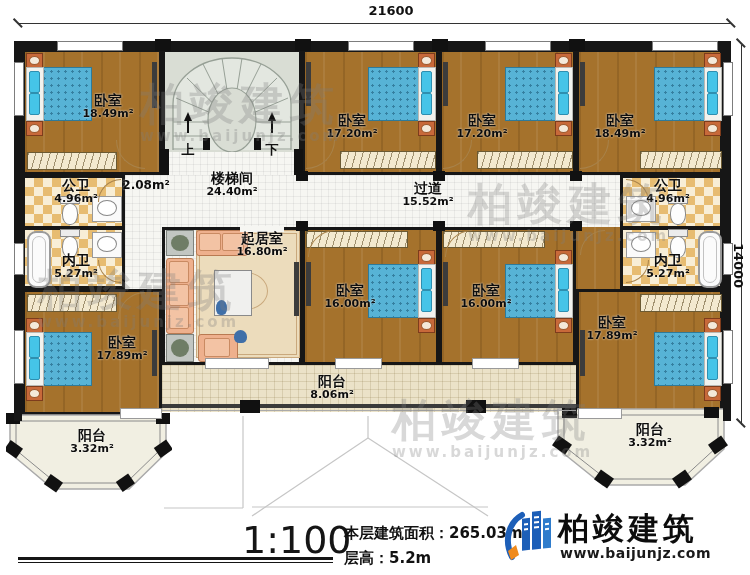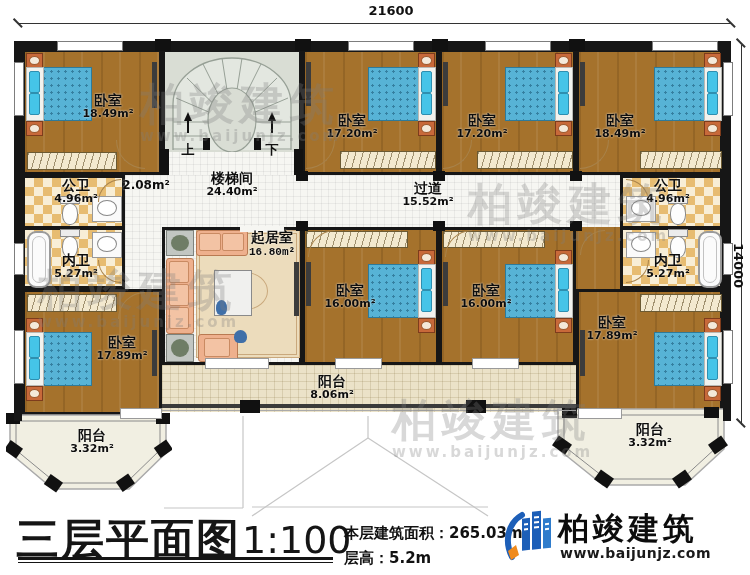--- a/index.html
+++ b/index.html
@@ -362,21 +362,21 @@
     <span class="ar">5.27m²</span>
   </div>
   <div class="lbl" style="left:668px;top:177px;">
     <span class="nm">公卫</span>
     <span class="ar">4.96m²</span>
   </div>
   <div class="lbl" style="left:668px;top:252px;">
     <span class="nm">内卫</span>
     <span class="ar">5.27m²</span>
   </div>
-  <div class="lbl" style="left:272px;top:230px;font-family:Liberation Mono, monospace;">
+  <div class="lbl" style="left:262px;top:230px;">
     <span class="nm">起居室</span>
     <span class="ar">16.80m²</span>
   </div>
   <div class="lbl" style="left:350px;top:282px;">
     <span class="nm">卧室</span>
     <span class="ar">16.00m²</span>
   </div>
   <div class="lbl" style="left:486px;top:282px;">
     <span class="nm">卧室</span>
     <span class="ar">16.00m²</span>
@@ -412,21 +412,20 @@
   </div>
   <div class="wm" style="left:38px;top:268px;">
     <span class="t">柏竣建筑</span>
     <span class="u">www.baijunjz.com</span>
   </div>
   <div class="wm" style="left:392px;top:398px;">
     <span class="t">柏竣建筑</span>
     <span class="u">www.baijunjz.com</span>
   </div>
 
-  <div class="ftitle" style="left:16px;top:511px;">三层平面图</div>
   <div class="fscale" style="left:242px;top:518px;">1:100</div>
   <div class="uline" style="left:18px;top:557px;width:315px;height:3px;"></div>
   <div class="uline" style="left:18px;top:562px;width:315px;height:1px;"></div>
   <div class="finfo" style="left:344px;top:524px;">
     <span>本层建筑面积：</span><span>265.03m²</span>
   </div>
   <div class="finfo" style="left:344px;top:549px;">
     <span>层高：</span><span>5.2m</span>
   </div>
   <svg class="a" style="left:500px;top:505px;z-index:30;" width="54" height="62" viewBox="0 0 54 62">

